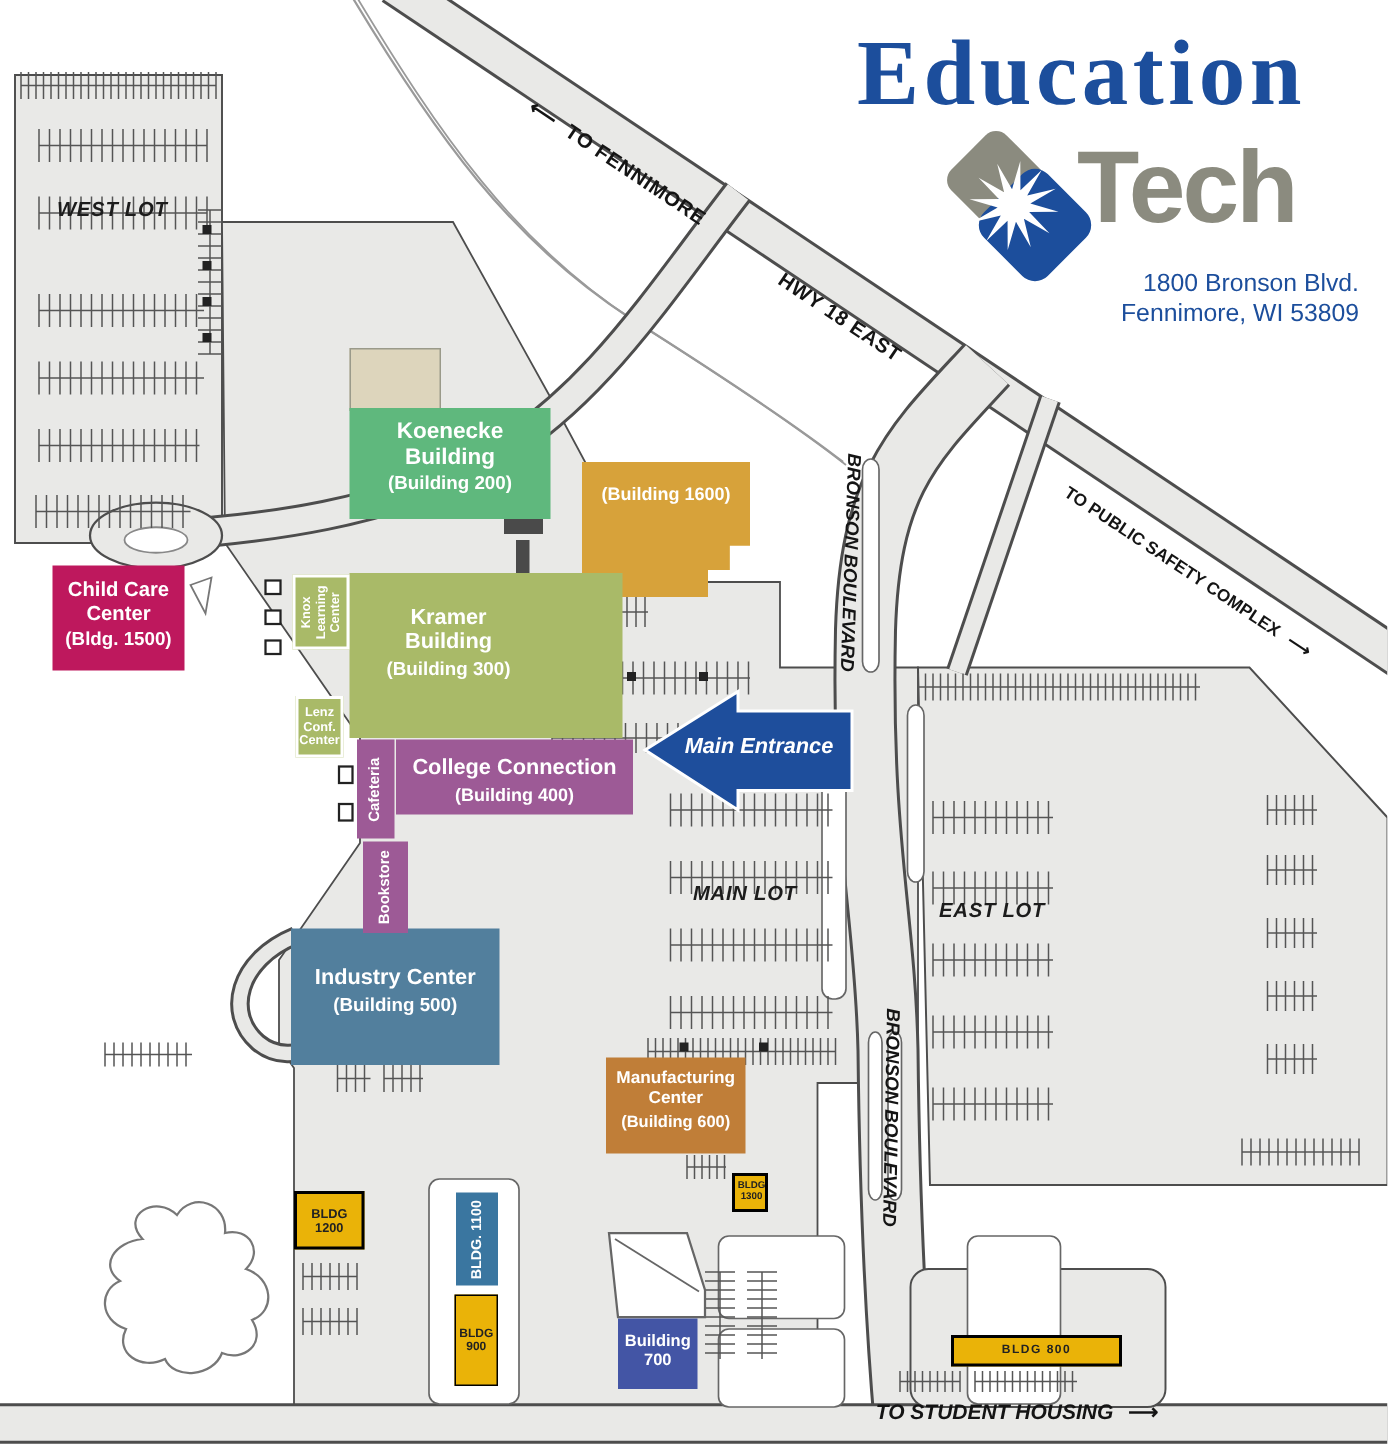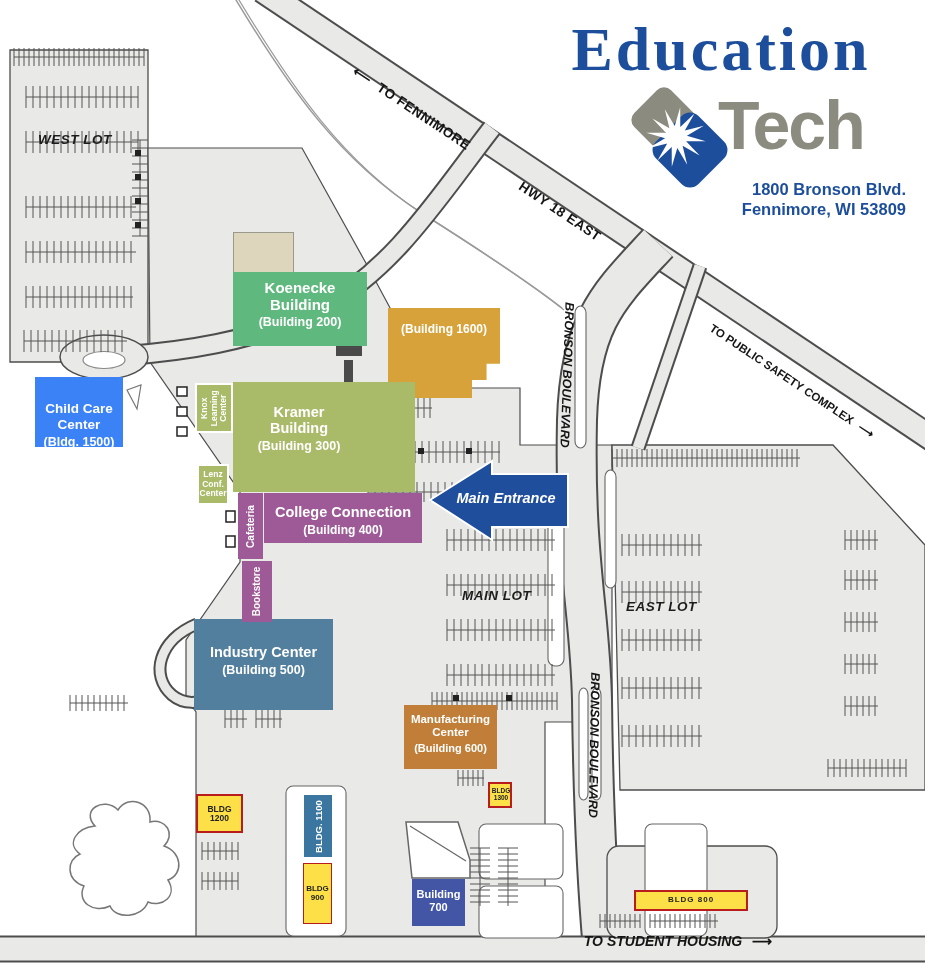--- a/index.html
+++ b/index.html
@@ -3,38 +3,38 @@
 <meta charset="utf-8">
 <style>
   html,body{margin:0;padding:0;background:#fff;}
   #stage{position:relative;width:925px;height:968px;background:#fff;overflow:hidden;
          font-family:"Liberation Sans", sans-serif;}
   #map-svg{position:absolute;left:0;top:0;z-index:1;}
   .bld{position:absolute;z-index:4;color:#fff;font-weight:bold;text-align:center;
        display:flex;flex-direction:column;align-items:center;box-sizing:border-box;}
   .bname{width:100%;}
   .bnum{width:100%;}
-  .whitebox{position:absolute;z-index:4;background:#fde047;border:2px solid #b91c1c;color:#222;
+  .whitebox{position:absolute;z-index:4;background:#eab308;border:2px solid #000000;color:#222;
        font-weight:bold;text-align:center;display:flex;flex-direction:column;justify-content:center;
        box-sizing:border-box;line-height:1.05;}
   .vwrap{position:absolute;z-index:5;display:flex;align-items:center;justify-content:center;
        color:#fff;font-weight:bold;box-sizing:border-box;}
   .vtext{transform:rotate(-90deg);white-space:nowrap;}
   .vtextm{transform:rotate(-90deg);text-align:center;}
   .lot-label{position:absolute;z-index:5;font-weight:bold;font-style:italic;color:#1c1c1c;
        white-space:nowrap;letter-spacing:.5px;}
   .rlabel{position:absolute;z-index:5;font-weight:bold;color:#141414;white-space:nowrap;
        text-align:center;}
   .logo-word1{position:absolute;z-index:5;text-align:center;
        font-family:"Liberation Serif", serif;font-weight:bold;}
   .tagline{position:absolute;z-index:5;white-space:nowrap;}
   .tag-here{font-family:"Liberation Serif", serif;font-style:italic;font-weight:bold;}
   .tag-now{font-weight:bold;}
   .logo-word2{position:absolute;z-index:6;font-weight:bold;letter-spacing:-2px;text-align:center;}
-  .logo-addr{position:absolute;z-index:5;text-align:right;font-weight:bold;line-height:1.22;}
+  .logo-addr{position:absolute;z-index:5;text-align:right;font-weight:normal;line-height:1.22;}
   .me-label{position:absolute;z-index:5;color:#fff;font-weight:bold;font-style:italic;
        text-align:center;white-space:nowrap;}
 </style>
 </head>
 <body>
 
 <div id="stage">
 
   <svg id="map-svg" width="925" height="968" viewBox="0 0 925 968">
       <path d="M10,50 h138 v312 h-138 Z" fill="#e9e9e7" stroke="#4d4d4d" stroke-width="1.3"></path>
@@ -684,21 +684,21 @@
     <div class="bname" style="font-size:14.5px;">Industry Center</div>
     <div class="bnum" style="font-size:12.5px;margin-top:3px;">(Building 500)</div>
   </div>
 
   <div class="bld" style="left: 404px; top: 705px; width: 93px; height: 64px; padding-top: 8px; background-color: rgb(192, 126, 56);">
     <div class="bname" style="font-size:11.5px;line-height:13px;width:80px;">Manufacturing Center</div>
     <div class="bnum" style="font-size:11px;margin-top:3px;">(Building 600)</div>
   </div>
 
 
-  <div class="bld" style="left: 35px; top: 377px; width: 88px; height: 70px; padding-top: 24px; background-color: #3b82f6;">
+  <div class="bld" style="left: 35px; top: 377px; width: 88px; height: 70px; padding-top: 8px; background-color: #be185d;">
     <div class="bname" style="font-size:13.5px;line-height:16px;width:78px;">Child Care Center</div>
     <div class="bnum" style="font-size:12.5px;margin-top:2px;">(Bldg. 1500)</div>
   </div>
 
   <div class="bld" style="left: 412px; top: 879px; width: 53px; height: 47px; padding-top: 9px; background-color: rgb(67, 85, 165);">
     <div class="bname" style="font-size:11px;line-height:13px;width:50px;">Building 700</div>
   </div>
 
   <div class="vwrap" style="left: 304px; top: 795px; width: 28px; height: 62px; background-color: rgb(58, 118, 160);">
     <div class="vtext" style="font-size:9.5px;">BLDG. 1100</div>

